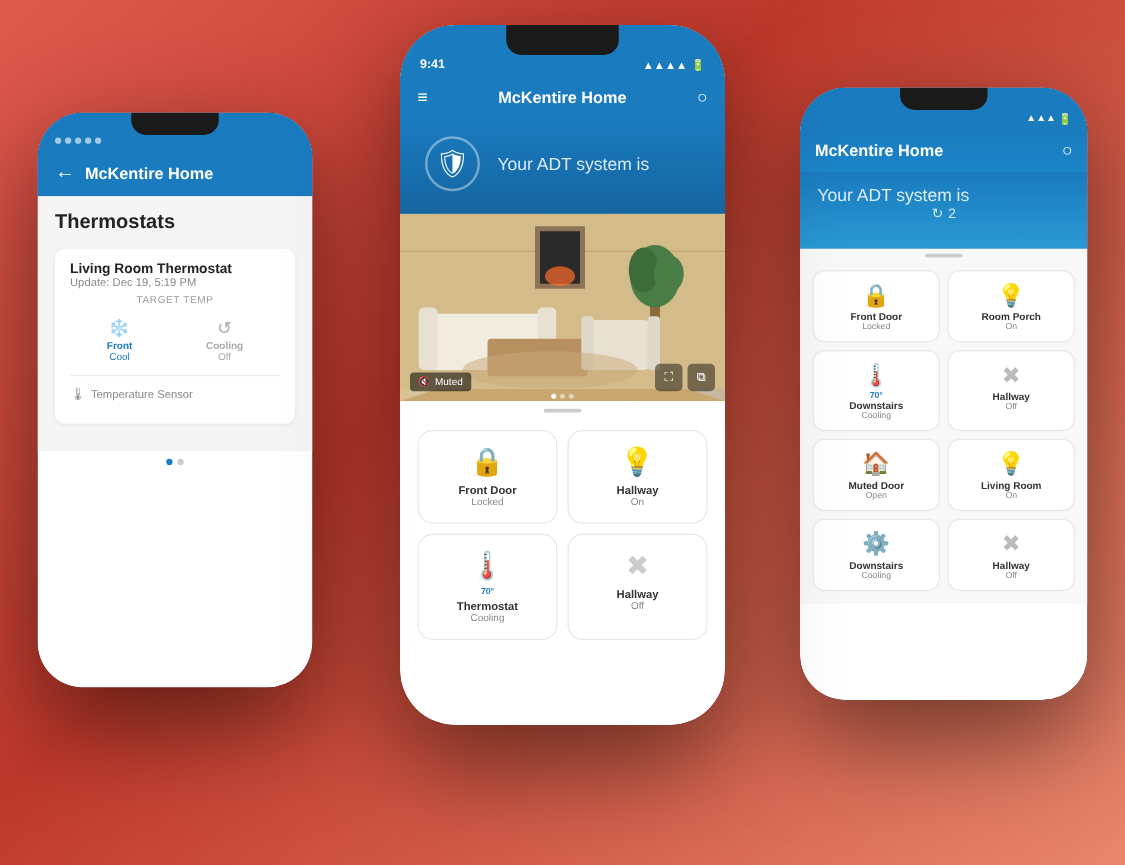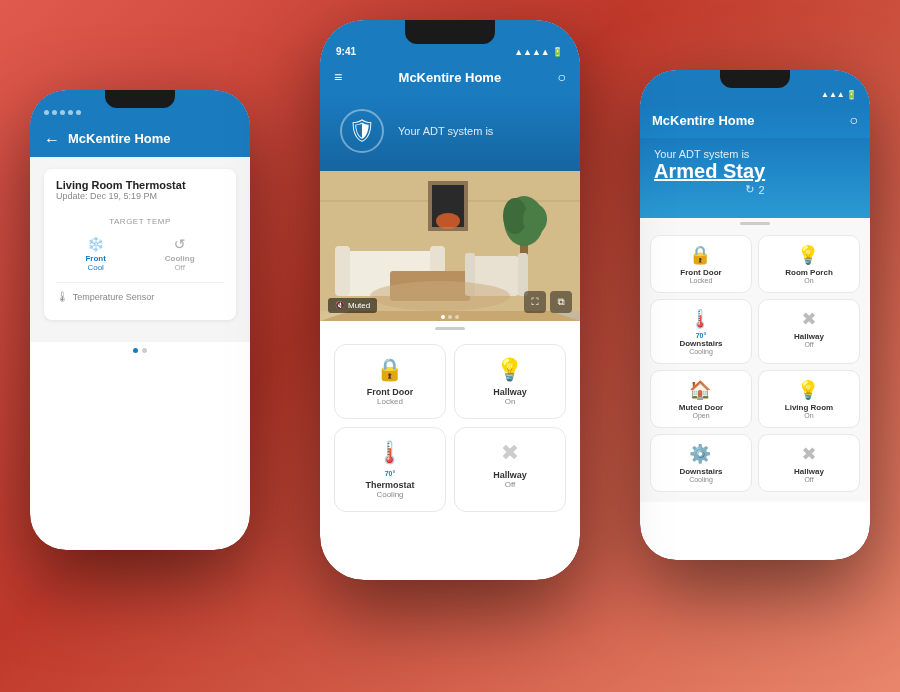--- a/index.html
+++ b/index.html
@@ -113,21 +113,21 @@
       box-shadow: 0 1px 4px rgba(0,0,0,0.08);
     }
     .device-name {
       font-size: 11px;
       font-weight: 700;
       color: #222;
     }
     .device-update {
       font-size: 9px;
       color: #888;
-      margin-bottom: 16px;
+      margin-bottom: 4px;
     }
     .temp-label {
       font-size: 8px;
       color: #999;
       text-transform: uppercase;
       letter-spacing: 0.5px;
       text-align: center;
     }
     .temp-display {
       display: flex;
@@ -225,21 +225,21 @@
       border-radius: 50%;
       border: 2px solid rgba(255,255,255,0.4);
       display: flex;
       align-items: center;
       justify-content: center;
       font-size: 22px;
       color: #fff;
       flex-shrink: 0;
     }
     .armed-text-small {
-      font-size: 11px;
+      font-size: 14px;
       color: rgba(255,255,255,0.85);
     }
     .armed-text-large {
       font-size: 22px;
       font-weight: 700;
       color: #fff;
       text-decoration: underline;
     }
     .camera-view {
       position: relative;
@@ -394,20 +394,21 @@
         </div>
       </div>
 
       <div class="left-header">
         <span class="back-arrow">←</span>
         <span class="left-header-title">McKentire Home</span>
       </div>
     </div>
 
     <div class="left-content">
+      <div class="section-title">Thermostats</div>
       <div class="device-card">
         <div class="device-name">Living Room Thermostat</div>
         <div class="device-update">Update: Dec 19, 5:19 PM</div>
         <div class="temp-label">TARGET TEMP</div>
         <div class="bottom-actions">
           <div class="action-item">
             <div class="action-icon">❄️</div>
             <div class="action-label">Front</div>
             <div class="action-sub">Cool</div>
           </div>
@@ -556,21 +557,20 @@
             <span>🔋</span>
           </div>
       </div>
       <div class="right-header">
         <span class="header-title">McKentire Home</span>
         <span class="clock-icon">○</span>
       </div>
 
       <div class="right-armed-banner">
         <div class="armed-text-small">Your ADT system is</div>
-        <div class="armed-text-large" style="font-size:20px;">Armed Stay</div>
         <div class="sync-row">
           <span class="sync-icon">↻</span>
           <span class="sync-count">2</span>
         </div>
       </div>
     </div>
 
     <div class="right-drag-handle">
       <div class="handle-bar"></div>
     </div>

